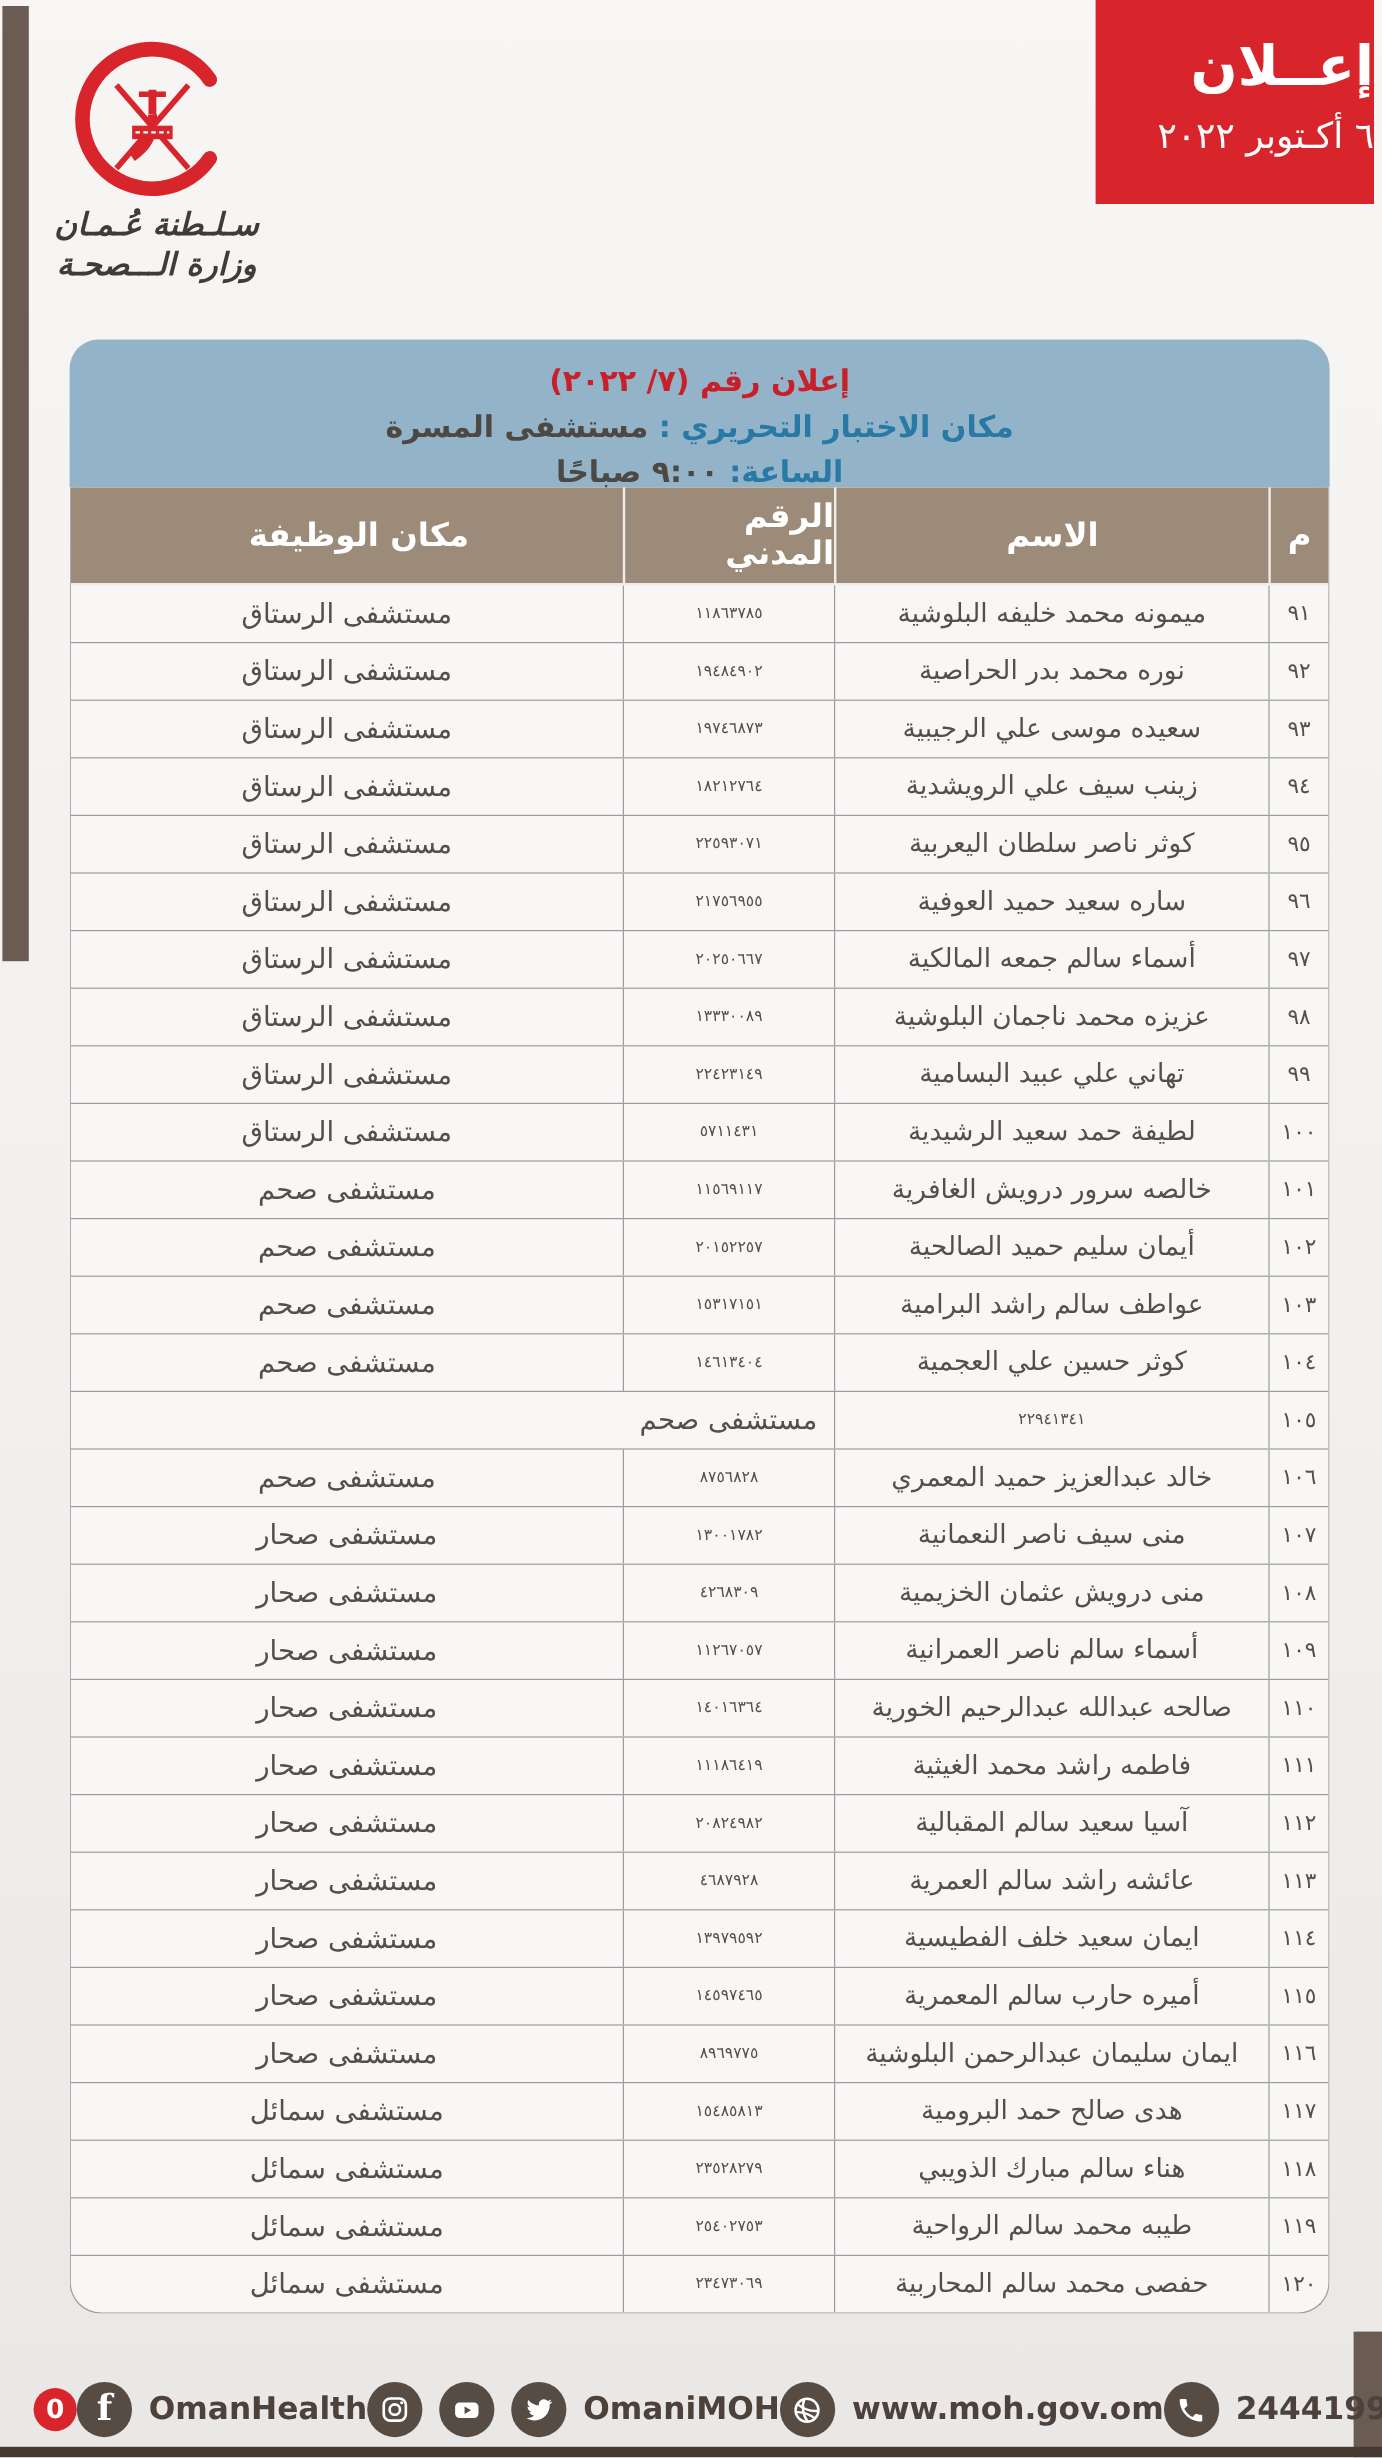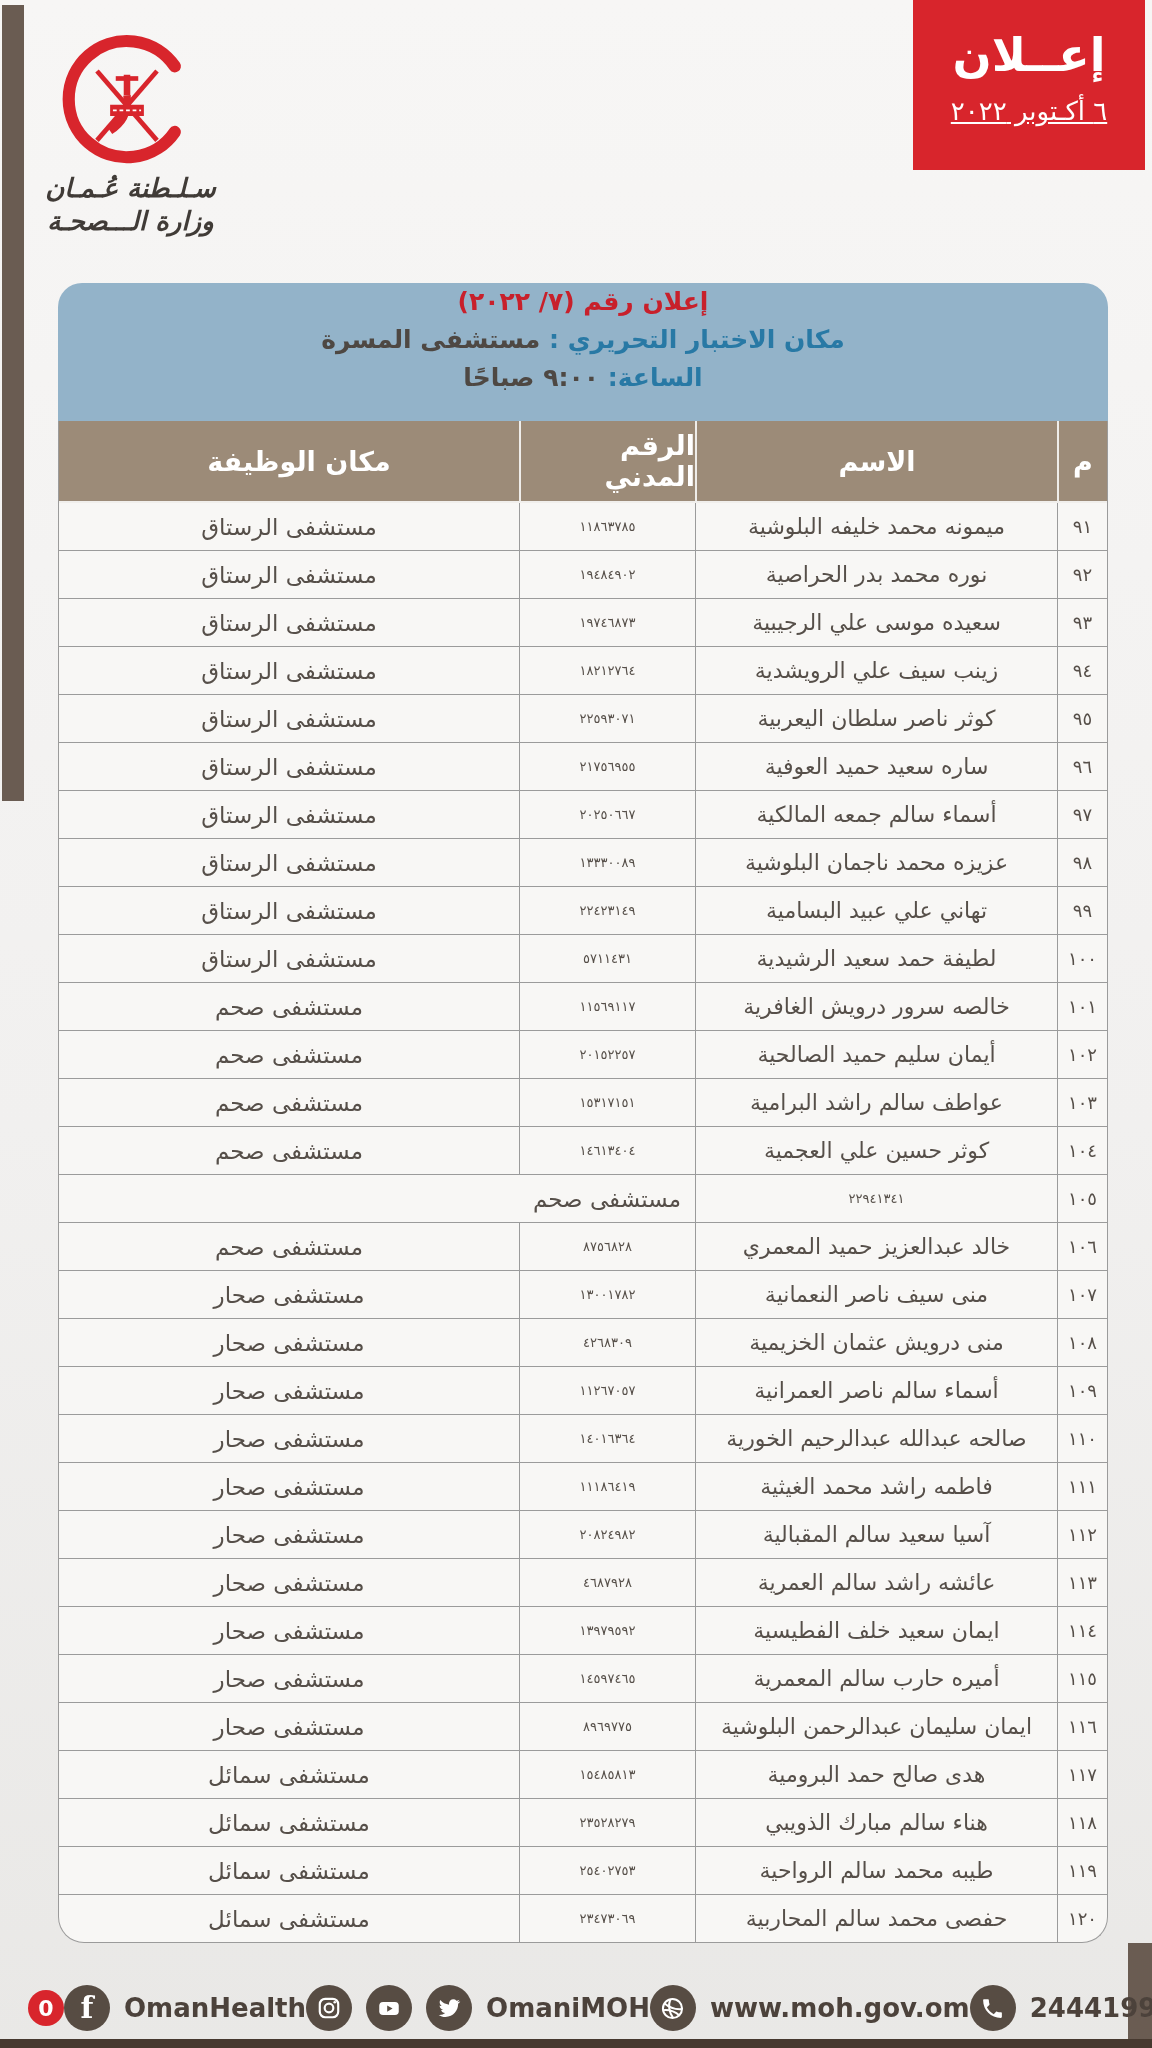--- a/index.html
+++ b/index.html
@@ -5,31 +5,31 @@
   html,body{margin:0;padding:0;}
   body{font-family:"DejaVu Sans",sans-serif;background:#dcdbda;}
   .page{position:relative;width:1152px;height:2048px;margin:0 auto;overflow:hidden;
         background:linear-gradient(180deg,#f7f6f5 0%,#f1f0ef 55%,#e9e8e6 100%);}
   
   .left-bar{position:absolute;left:2px;top:5px;width:22px;height:796px;background:var(--strip-brown,#6a5c52);}
   .corner-bar{position:absolute;right:0;top:1943px;width:24px;height:105px;background:var(--strip-brown,#6a5c52);}
   .bottom-strip{position:absolute;left:0;bottom:0;width:100%;height:9px;background:#46392f;}
   
   .badge{position:absolute;top:0;right:7px;width:232px;height:170px;background:var(--accent-red,#d8252c);
-         color:#fff;text-align:center;direction:rtl;}
+         color:#fff;text-align:right;direction:rtl;}
   .badge .t{font-size:46px;font-weight:bold;margin-top:28px;}
-  .badge .d{font-size:26px;margin-top:14px;text-decoration:underline;}
+  .badge .d{font-size:30px;margin-top:14px;}
   
   .logo{position:absolute;left:52px;top:26px;width:150px;height:150px;}
   .ministry{position:absolute;left:28px;top:172px;width:205px;text-align:center;direction:rtl;
             font-weight:bold;font-size:26px;line-height:33px;color:#403b37;font-style:italic;}
   
   .card{position:absolute;left:58px;top:283px;width:1050px;}
-  .blue-head{background:var(--head-blue,#93b3c9);border-radius:24px 24px 0 0;height:138px;
-             direction:rtl;text-align:center;box-sizing:border-box;}
+  .blue-head{background:var(--head-blue,#93b3c9);border-radius:24px 24px 0 0;height:123px;
+             direction:rtl;text-align:center;padding-top:16px;box-sizing:border-box;}
   .blue-head .ln{font-size:25px;font-weight:bold;line-height:38px;color:#4e4843;}
   .blue-head .red{color:var(--accent-red2,#c8202b);}
   .blue-head .lbl{color:var(--label-blue,#2879a5);}
   
   .tbl{direction:rtl;border:1px solid #9b9b9b;border-top:none;border-radius:0 0 26px 26px;overflow:hidden;
        background:#f8f7f5;}
   .thead{display:grid;grid-template-columns:50px 362px 176px 460px;height:80px;
          background:var(--head-brown,#9c8b78);}
   .thead .hcell{display:flex;align-items:center;justify-content:center;color:#fff;
                 font-weight:bold;font-size:27px;border-inline-end:2px solid #efedea;}

